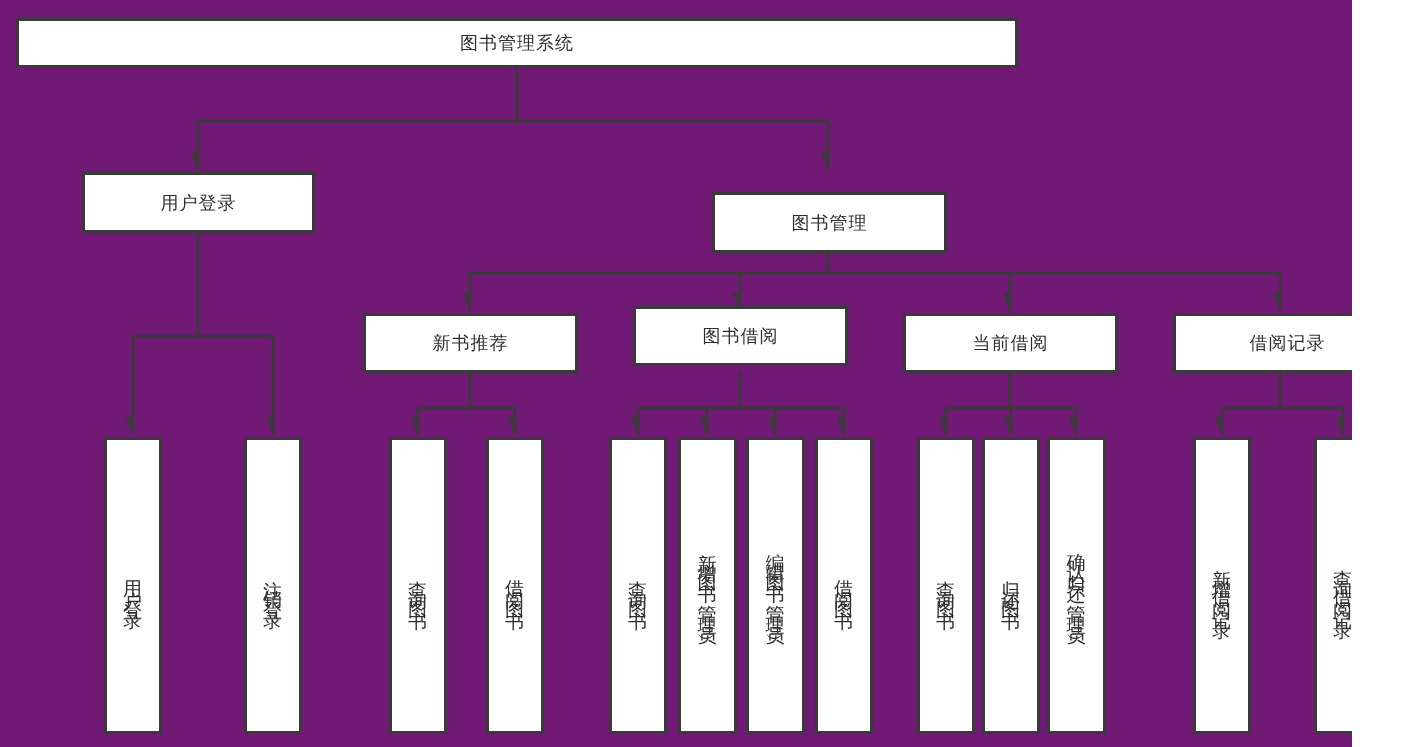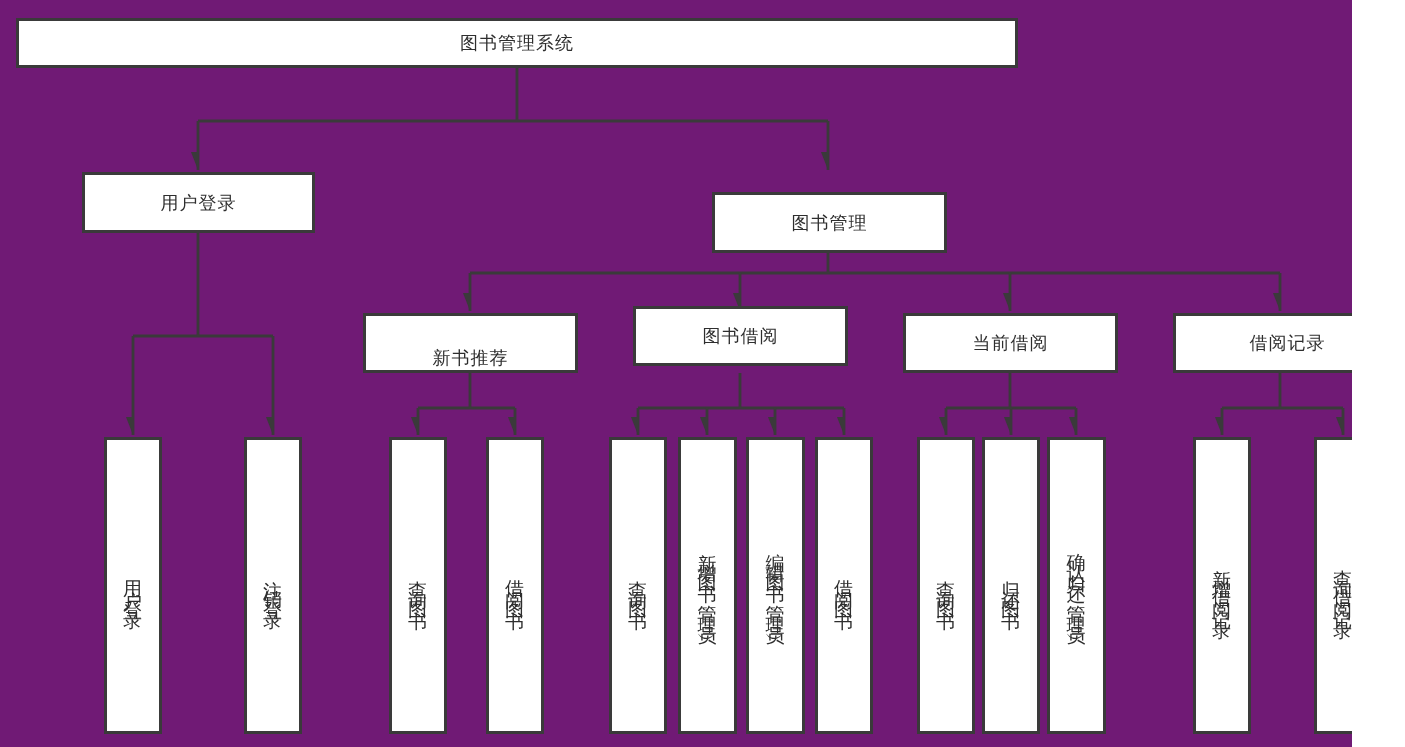--- a/index.html
+++ b/index.html
@@ -101,21 +101,21 @@
     <span class="node-label">图书管理系统</span>
   </div>
 
   <div class="node" style="left:82px; top:172px; width:233px; height:61px;">
     <span class="node-label">用户登录</span>
   </div>
   <div class="node" style="left:712px; top:172px; width:235px; height:61px;margin-top:20px;">
     <span class="node-label">图书管理</span>
   </div>
 
-  <div class="node" style="left:363px; top:313px; width:215px; height:60px;align-items:flex-end;">
+  <div class="node" style="left:363px; top:313px; width:215px; height:60px;">
     <span class="node-label">新书推荐</span>
   </div>
   <div class="node" style="left:633px; top:306px; width:215px; height:60px;">
     <span class="node-label">图书借阅</span>
   </div>
   <div class="node" style="left:903px; top:313px; width:215px; height:60px;">
     <span class="node-label">当前借阅</span>
   </div>
   <div class="node" style="left:1173px; top:313px; width:213px; height:60px;padding-left:16px;">
     <span class="node-label">借阅记录</span>

